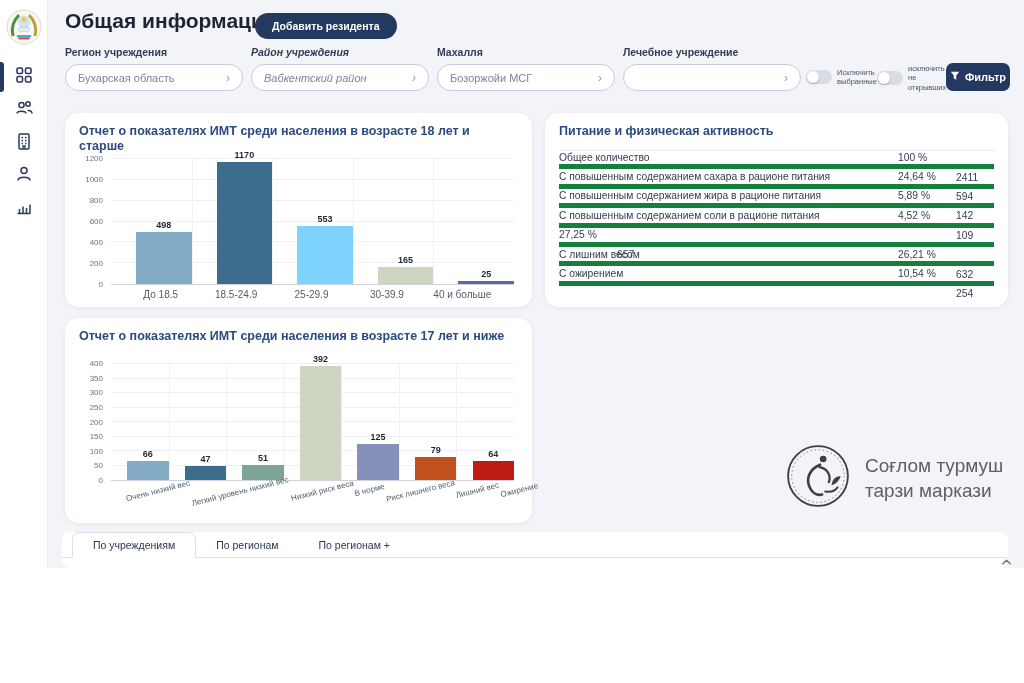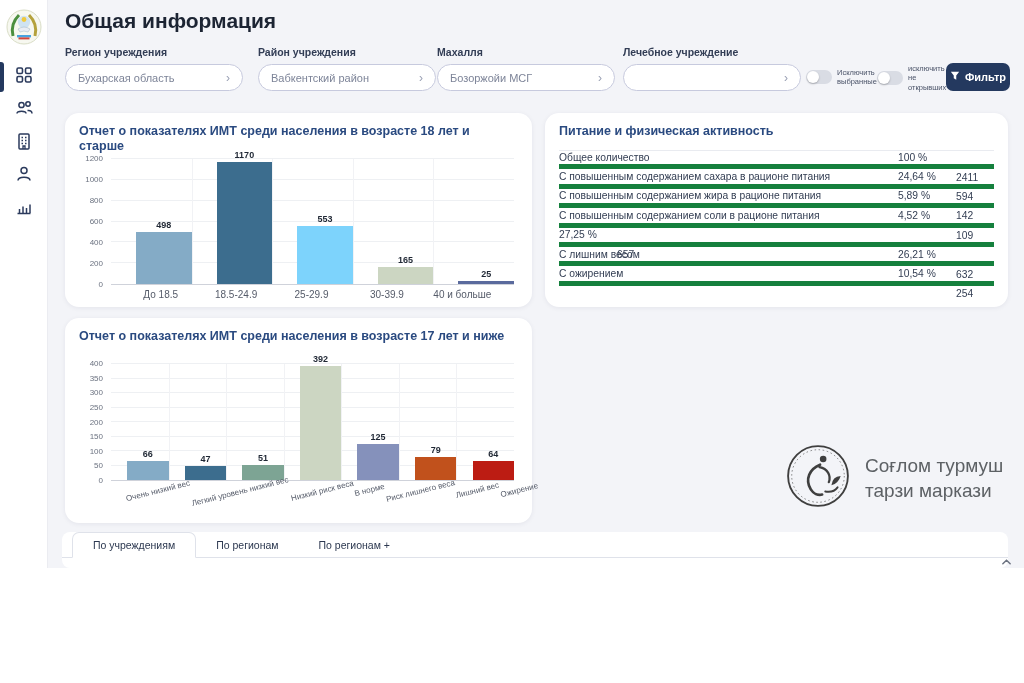--- a/index.html
+++ b/index.html
@@ -136,29 +136,30 @@
               <path d="M8,15 v-6.5"></path>
               <path d="M11.5,15 v-5"></path>
               <path d="M15,15 v-8.5"></path>
           </svg>
         </span>
       </div>
     </div>
   </div>
 
   <div class="page-title">Общая информация</div>
+  <button class="add-btn">Добавить резидента</button>
 
   <div class="fg" style="left:65px;">
     <div class="fg-label">Регион учреждения</div>
     <div class="select">
       <span>Бухарская область</span>
       <span class="chev">›</span>
     </div>
   </div>
-  <div class="fg" style="left:258px;">
+  <div class="fg" style="left:251px;font-style:italic;">
     <div class="fg-label">Район учреждения</div>
     <div class="select">
       <span>Вабкентский район</span>
       <span class="chev">›</span>
     </div>
   </div>
   <div class="fg" style="left:437px;">
     <div class="fg-label">Махалля</div>
     <div class="select">
       <span>Бозоржойи МСГ</span>

